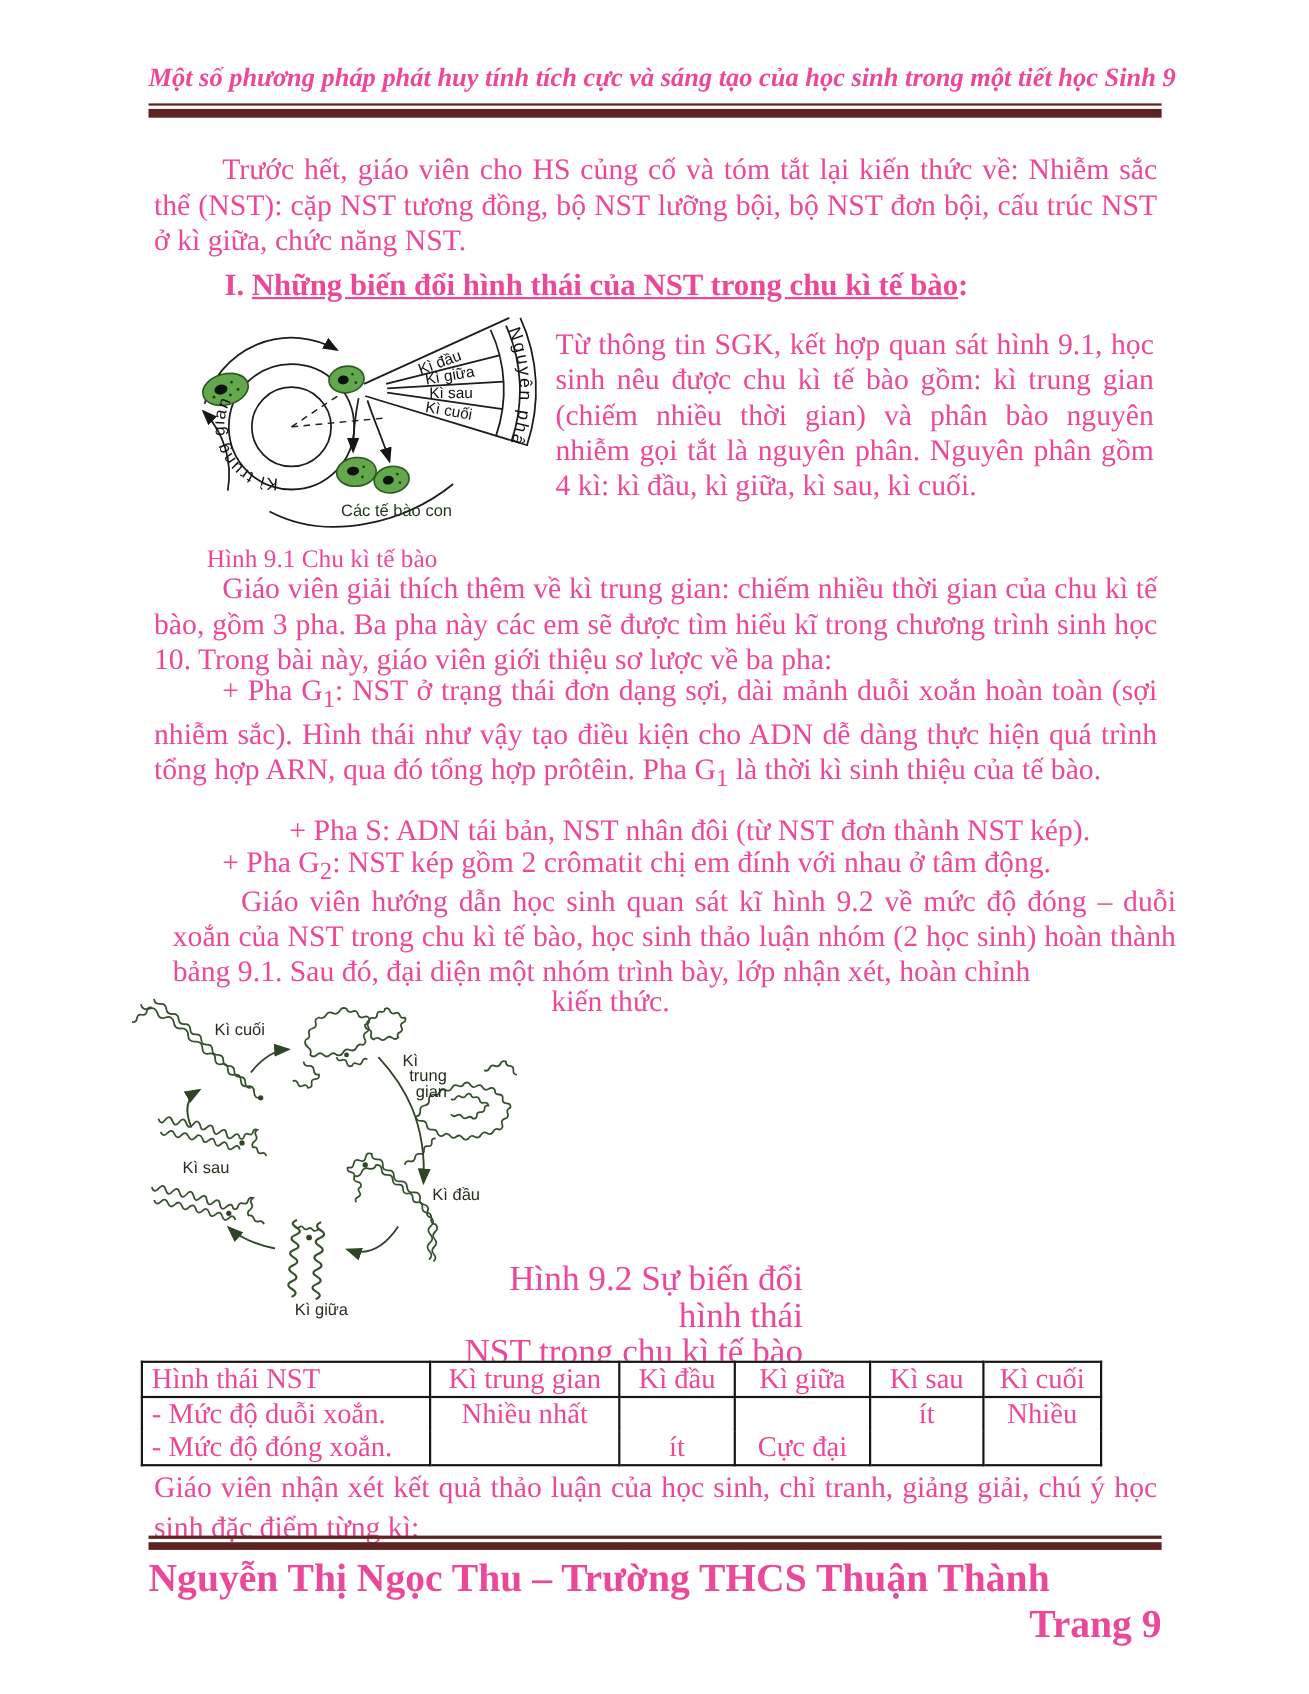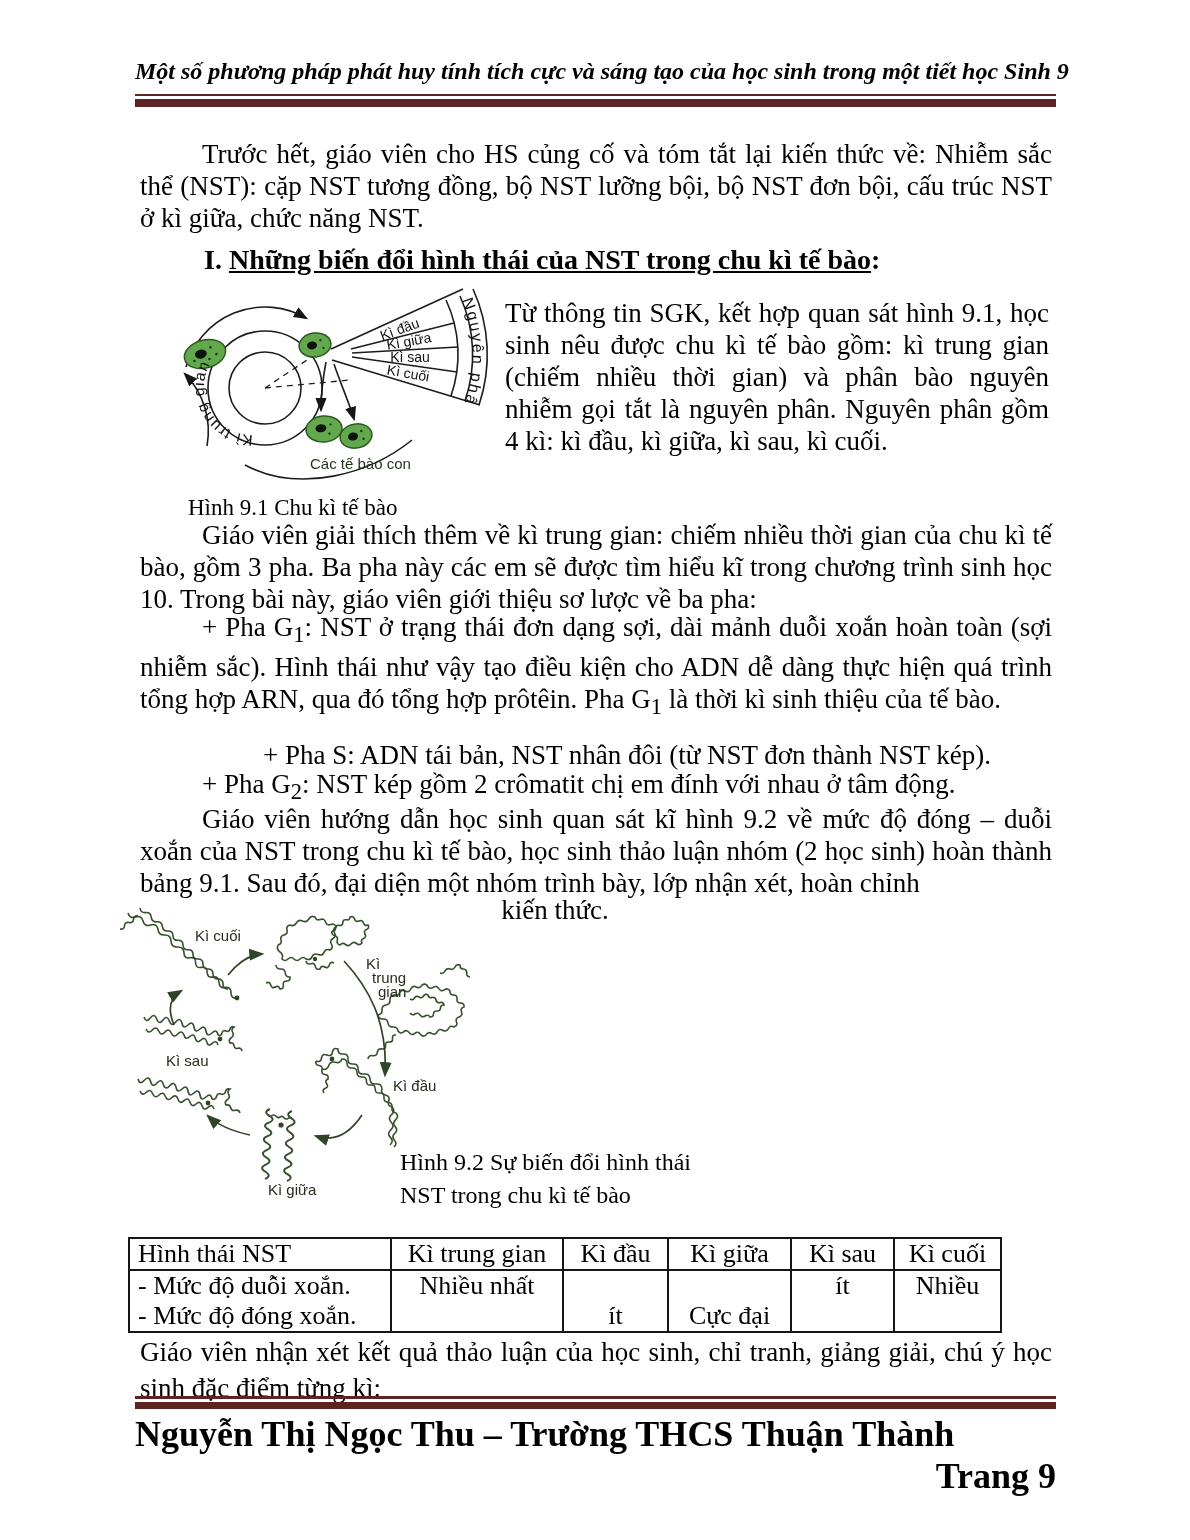--- a/index.html
+++ b/index.html
@@ -1,30 +1,30 @@
 <!DOCTYPE html>
 <html><head>
 <meta charset="utf-8">
 <style>
   html,body{margin:0;padding:0;background:#ffffff;}
   .page{
     position:relative;width:1190px;height:1540px;background:#fff;
-    font-family:"Liberation Serif","DejaVu Serif",serif;color:#000000;overflow:hidden;
+    font-family:"Liberation Serif","DejaVu Serif",serif;color:#ec4899;overflow:hidden;
   }
   .abs{position:absolute;}
   .body-text{font-size:27px;line-height:32px;text-align:justify;}
   .indent{text-indent:62px;}
   .center-line{font-size:27px;text-align:center;}
   .header-title{font-size:24px;font-weight:bold;font-style:italic;text-align:center;white-space:nowrap;}
   .rule-thin{height:2px;}
   .rule-thick{height:8px;}
   .section-heading{font-size:28px;font-weight:bold;}
   .section-heading .u{text-decoration:underline;}
   .fig-caption{font-size:23px;}
-  .fig2-caption{font-size:24px;line-height:33px;text-align:left;}
+  .fig2-caption{font-size:32px;line-height:33px;text-align:right;}
   table.morph{border-collapse:collapse;table-layout:fixed;width:872px;font-size:26px;background:#fff;}
   table.morph th,table.morph td{
     border:2px solid #161616;font-weight:normal;text-align:center;
     padding:0 6px;height:30px;line-height:30px;overflow:hidden;white-space:nowrap;
   }
   table.morph .lft{text-align:left;padding-left:8px;}
   table.morph tr.r1 td{border-bottom:none;}
   table.morph tr.r2 td{border-top:none;}
   .footer-text{font-size:36px;font-weight:bold;}
   .fig-label{font-family:"Liberation Sans","DejaVu Sans",sans-serif;}
@@ -120,21 +120,21 @@
   <div class="abs fig-caption" style="left:188px;top:495px;">Hình 9.1 Chu kì tế bào</div>
 
   <div class="abs body-text indent" style="left:140px;top:519px;width:912px;">Giáo viên giải thích thêm về kì trung gian: chiếm nhiều thời gian của chu kì tế bào, gồm 3 pha. Ba pha này các em sẽ được tìm hiểu kĩ trong chương trình sinh học 10. Trong bài này, giáo viên giới thiệu sơ lược về ba pha:</div>
 
   <div class="abs body-text indent" style="left:140px;top:611px;width:912px;"><span>+  Pha G</span><sub>1</sub><span>: NST ở trạng thái đơn dạng sợi, dài mảnh duỗi xoắn hoàn toàn (sợi nhiễm sắc). Hình thái như vậy tạo điều kiện cho ADN dễ dàng thực hiện quá trình tổng hợp ARN, qua đó tổng hợp prôtêin. Pha G</span><sub>1</sub><span> là thời kì sinh thiệu của tế bào.</span></div>
 
   <div class="abs body-text indent" style="left:140px;top:739px;width:912px;text-align:center;">+ Pha S: ADN tái bản, NST nhân đôi (từ NST đơn thành NST kép).</div>
 
   <div class="abs body-text indent" style="left:140px;top:768px;width:912px;text-align:left;"><span>+ Pha G</span><sub>2</sub><span>: NST kép gồm 2 crômatit chị em đính với nhau ở tâm động.</span></div>
 
-  <div class="abs body-text indent" style="left:140px;top:803px;width:912px;">Giáo viên hướng dẫn học sinh quan sát kĩ hình 9.2 về mức độ đóng – duỗi xoắn của NST trong chu kì tế bào, học sinh thảo luận nhóm (2 học sinh) hoàn thành bảng 9.1. Sau đó, đại diện một nhóm trình bày, lớp nhận xét, hoàn chỉnh</div>
+  <div class="abs body-text indent" style="left:157px;top:803px;width:912px;">Giáo viên hướng dẫn học sinh quan sát kĩ hình 9.2 về mức độ đóng – duỗi xoắn của NST trong chu kì tế bào, học sinh thảo luận nhóm (2 học sinh) hoàn thành bảng 9.1. Sau đó, đại diện một nhóm trình bày, lớp nhận xét, hoàn chỉnh</div>
   <div class="abs center-line" style="left:140px;top:895px;width:830px;">kiến thức.</div>
 
   <svg class="abs" style="left:110px;top:903px;" width="600" height="310" viewBox="0 0 600 310">
     <defs>
       <marker id="ag" markerWidth="9" markerHeight="7" refX="7.5" refY="3.5" orient="auto">
         <path d="M0,0 L9,3.5 L0,7 z" fill="#2f4527"></path>
       </marker>
     </defs>
     <g fill="none" stroke="#35502c" stroke-width="1.6">
 

